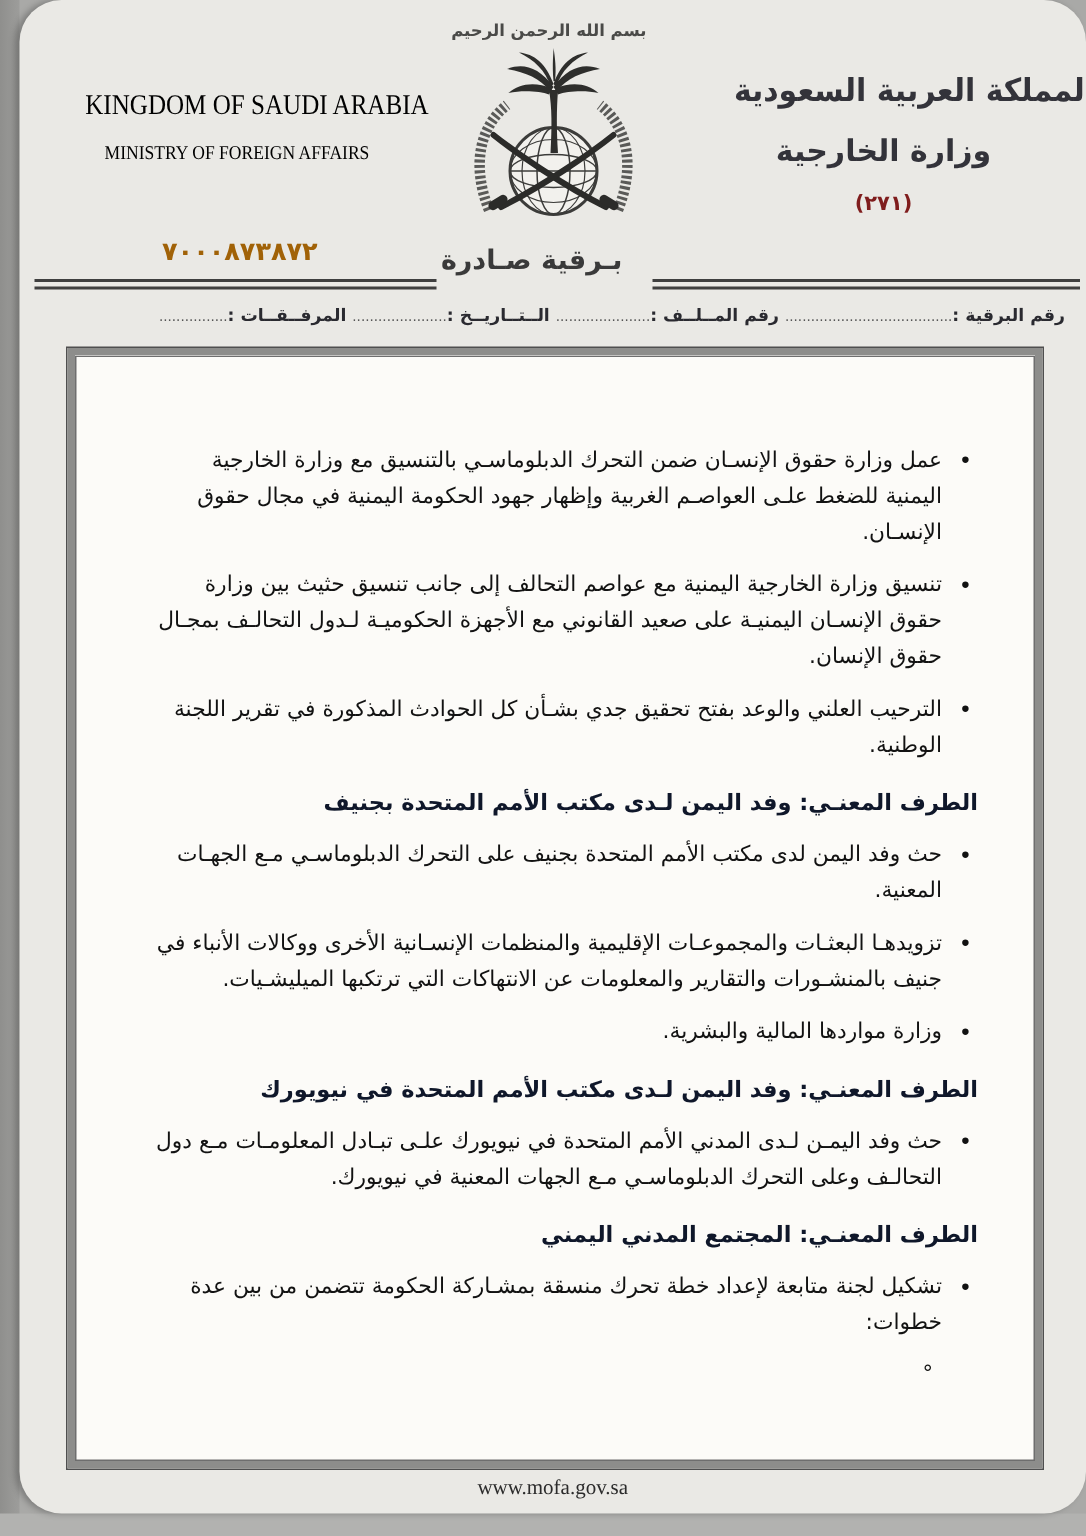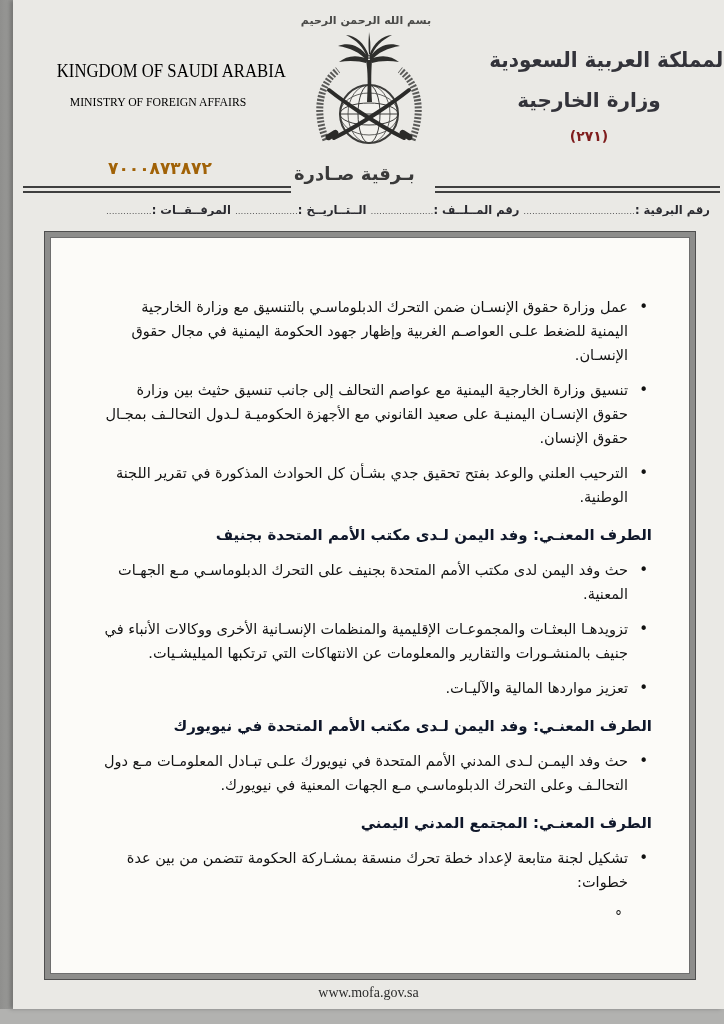--- a/index.html
+++ b/index.html
@@ -9,20 +9,21 @@
     background: #a9a9a7;
     position: relative;
     overflow: hidden;
   }
   
   .page {
     position: absolute;
     left: 13px; top: 0; right: 0; bottom: 15px;
     background: #eae9e5;
     box-shadow: -3px 0 4px rgba(0,0,0,.25);
+    border-radius: 28px;
   }
   .edge-strip-left {
     position: absolute; left: 0; top: 0; width: 13px; height: 100%;
     background: linear-gradient(90deg,#8f8f8d,#9d9d9b);
   }
   .edge-strip-bottom {
     position: absolute; left: 0; bottom: 0; width: 100%; height: 15px;
     background: #b2b2b0;
   }
 
@@ -199,21 +200,21 @@
   </div>
 
   <div class="content-box">
     <div class="content-inner">
         <div class="item bullet"><span class="marker">•</span><span>عمل وزارة حقوق الإنسـان ضمن التحرك الدبلوماسـي بالتنسيق مع وزارة الخارجية اليمنية للضغط علـى العواصـم الغربية وإظهار جهود الحكومة اليمنية في مجال حقوق الإنسـان.</span></div>
         <div class="item bullet"><span class="marker">•</span><span>تنسيق وزارة الخارجية اليمنية مع عواصم التحالف إلى جانب تنسيق حثيث بين وزارة حقوق الإنسـان اليمنيـة على صعيد القانوني مع الأجهزة الحكوميـة لـدول التحالـف بمجـال حقوق الإنسان.</span></div>
         <div class="item bullet"><span class="marker">•</span><span>الترحيب العلني والوعد بفتح تحقيق جدي بشـأن كل الحوادث المذكورة في تقرير اللجنة الوطنية.</span></div>
         <div class="item heading">الطرف المعنـي: وفد اليمن لـدى مكتب الأمم المتحدة بجنيف</div>
         <div class="item bullet"><span class="marker">•</span><span>حث وفد اليمن لدى مكتب الأمم المتحدة بجنيف على التحرك الدبلوماسـي مـع الجهـات المعنية.</span></div>
         <div class="item bullet"><span class="marker">•</span><span>تزويدهـا البعثـات والمجموعـات الإقليمية والمنظمات الإنسـانية الأخرى ووكالات الأنباء في جنيف بالمنشـورات والتقارير والمعلومات عن الانتهاكات التي ترتكبها الميليشـيات.</span></div>
-        <div class="item bullet"><span class="marker">•</span><span>تعزيز مواردها المالية والآليـات.</span></div>
+        <div class="item bullet"><span class="marker">•</span><span>وزارة مواردها المالية والبشرية.</span></div>
         <div class="item heading">الطرف المعنـي: وفد اليمن لـدى مكتب الأمم المتحدة في نيويورك</div>
         <div class="item bullet"><span class="marker">•</span><span>حث وفد اليمـن لـدى المدني الأمم المتحدة في نيويورك علـى تبـادل المعلومـات مـع دول التحالـف وعلى التحرك الدبلوماسـي مـع الجهات المعنية في نيويورك.</span></div>
         <div class="item heading">الطرف المعنـي: المجتمع المدني اليمني</div>
         <div class="item bullet"><span class="marker">•</span><span>تشكيل لجنة متابعة لإعداد خطة تحرك منسقة بمشـاركة الحكومة تتضمن من بين عدة خطوات:</span></div>
         <div class="item subbullet"><span class="marker">°</span></div>
       </div>
   </div>
 
   <div class="footer-site">www.mofa.gov.sa</div>
 

